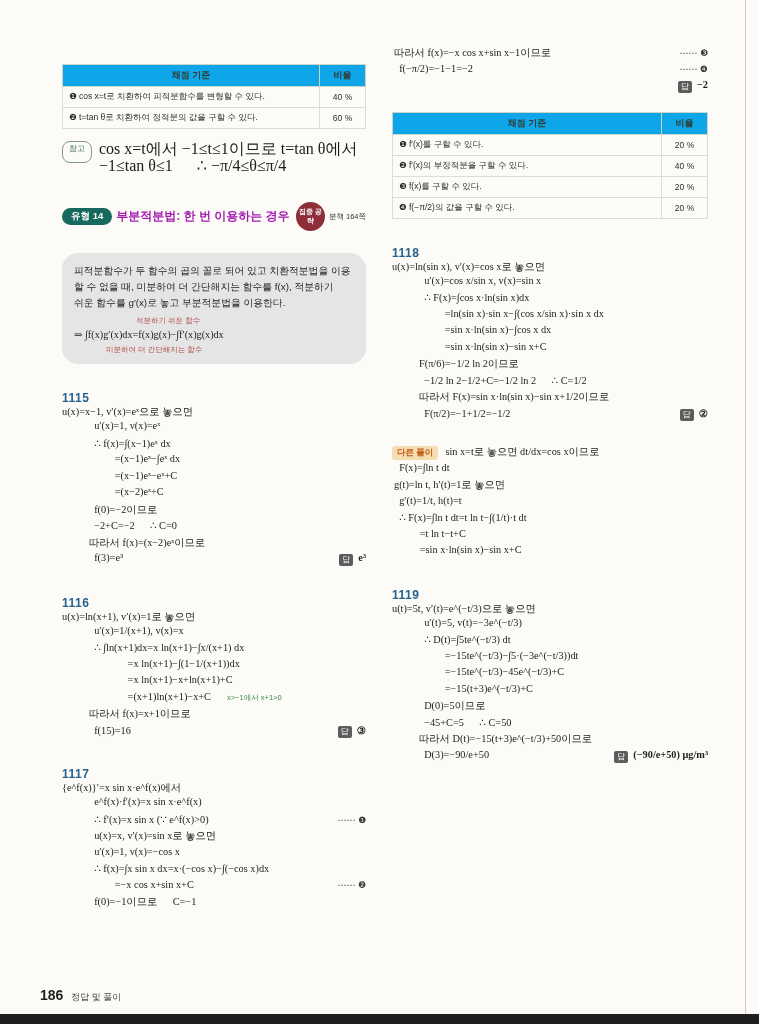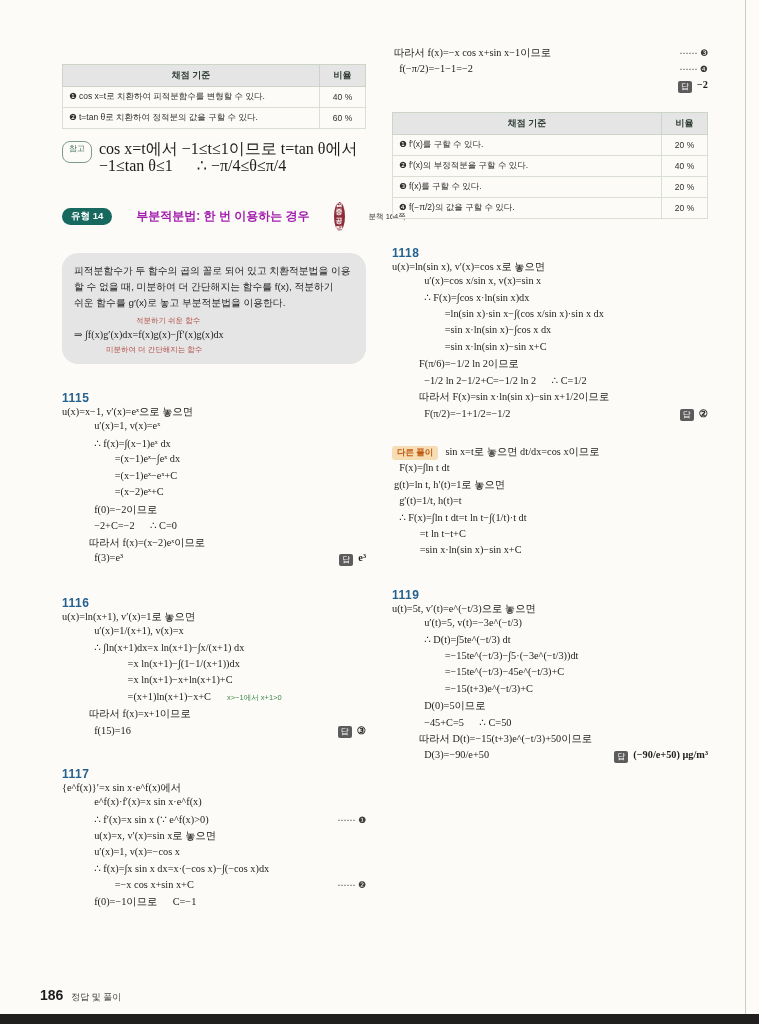--- a/index.html
+++ b/index.html
@@ -8,33 +8,33 @@
   .edge-line { position:absolute; right:13px; top:0; width:1px; height:100%; background:#cfcbc2; }
   .bottom-bar { position:absolute; left:0; bottom:0; width:100%; height:10px; background:#201f1d; }
 
   .col { position:absolute; }
   .col-left  { left:62px;  top:64px; width:304px; }
   .col-right { left:392px; top:46px; width:316px; }
 
   
   table.rubric { width:100%; border-collapse:collapse; font-size:9px; color:#2e2e2e;
                  border-top:1.5px solid #a9b8a6; border-bottom:1.5px solid #a9b8a6; }
-  table.rubric th { background:#e5e5e5; font-weight:bold; padding:4px 2px; text-align:center;
+  table.rubric th { background:#0ea5e9; font-weight:bold; padding:4px 2px; text-align:center;
                     border:1px solid #ccd5c8; color:#2f3d33; font-size:9px; }
   table.rubric td { border:1px solid #d9dfd4; padding:4px 6px; font-size:8.5px; }
   table.rubric td.rat { text-align:center; width:46px; }
 
   
   .refnote { display:flex; gap:7px; margin-top:11px; align-items:flex-start; }
   .refbadge { border:1px solid #7f9a93; border-radius:8px; padding:0 6px; font-size:8px;
               color:#3e6a60; line-height:13px; height:22px; white-space:nowrap; margin-top:1px; }
   .reflines .t { line-height:17px; }
 
   
-  .type-header { display:flex; align-items:center; gap:24px; margin-top:28px; }
+  .type-header { display:flex; align-items:center; gap:4px; margin-top:28px; }
   .type-badge { background:#17685e; color:#fff; border-radius:10px; padding:2px 9px;
                 font-size:9.5px; font-weight:bold; white-space:nowrap; }
   .type-title { font-weight:bold; font-size:12px; color:#a21caf; white-space:nowrap; }
   .focus-circle { margin-left:auto; background:#8d2e38; color:#fff; width:29px; height:29px;
                   border-radius:50%; display:flex; align-items:center; justify-content:center;
                   text-align:center; font-size:7px; font-weight:bold; line-height:1.2; padding:2px; }
   .focus-ref { font-size:7.5px; color:#333; white-space:nowrap; }
 
   
   .concept { background:#e5e5e5; border-radius:16px; padding:10px 12px 9px; margin-top:22px;

